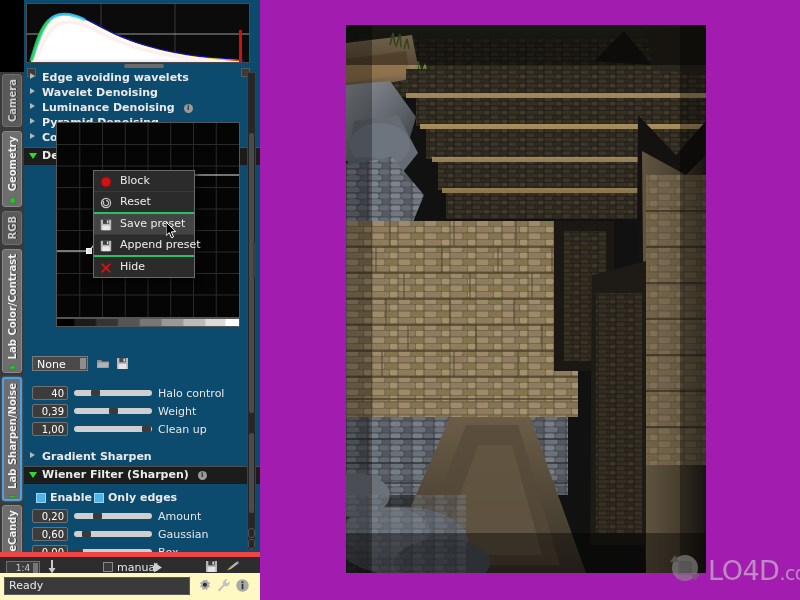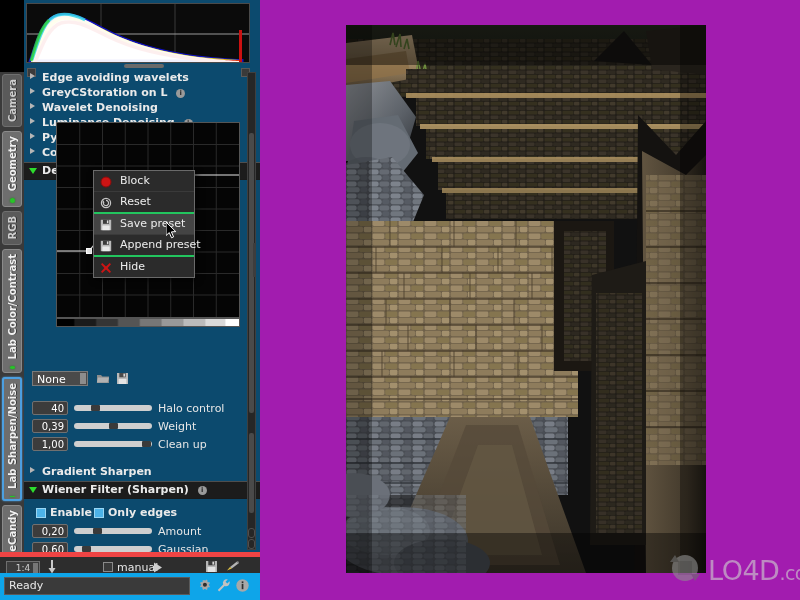--- a/index.html
+++ b/index.html
@@ -150,21 +150,21 @@
   .mi.active{background:#444;}
   .mi .mic{position:absolute;left:6px;top:4px;width:12px;height:12px;}
   #cursor{position:absolute;left:166px;top:222px;z-index:45;}
 
   
   #toolbar{
     position:absolute;left:0;top:552px;width:260px;height:21px;background:#2d2d2d;
     border-top:5px solid #ef4444;
   }
   #statusbar{
-    position:absolute;left:0;top:573px;width:260px;height:27px;background:#0ea5e9;
+    position:absolute;left:0;top:573px;width:260px;height:27px;background:#fef9c3;
   }
   #statusfield{
     position:absolute;left:4px;top:4px;width:186px;height:18px;
     background:#3a3a3a;border:1px solid #5a5a5a;box-sizing:border-box;
     color:#e8e8e8;font-size:11px;line-height:16px;padding-left:4px;
   }
   .zoombox{
     position:absolute;left:6px;top:4px;width:34px;height:14px;
     background:#3c3c3c;border:1px solid #6e6e6e;box-sizing:border-box;
     color:#cfcfcf;font-size:9px;text-align:center;line-height:13px;
@@ -229,25 +229,20 @@
     </div>
     <div id="hist-handle"></div>
     <div id="histbtn-l"></div>
     <div id="histbtn-r"></div>
 
     <div id="scrollzone">
 
       <div class="secthead" style="top:0">
         <span class="tri"></span>
         <span>Edge avoiding wavelets</span>
-      </div>
-      <div class="secthead">
-        <span class="tri"></span>
-        <span>GreyCStoration on L</span>
-        <span class="info">i</span>
       </div>
       <div class="secthead">
         <span class="tri"></span>
         <span>Wavelet Denoising</span>
       </div>
       <div class="secthead">
         <span class="tri"></span>
         <span>Luminance Denoising</span>
         <span class="info">i</span>
       </div>

